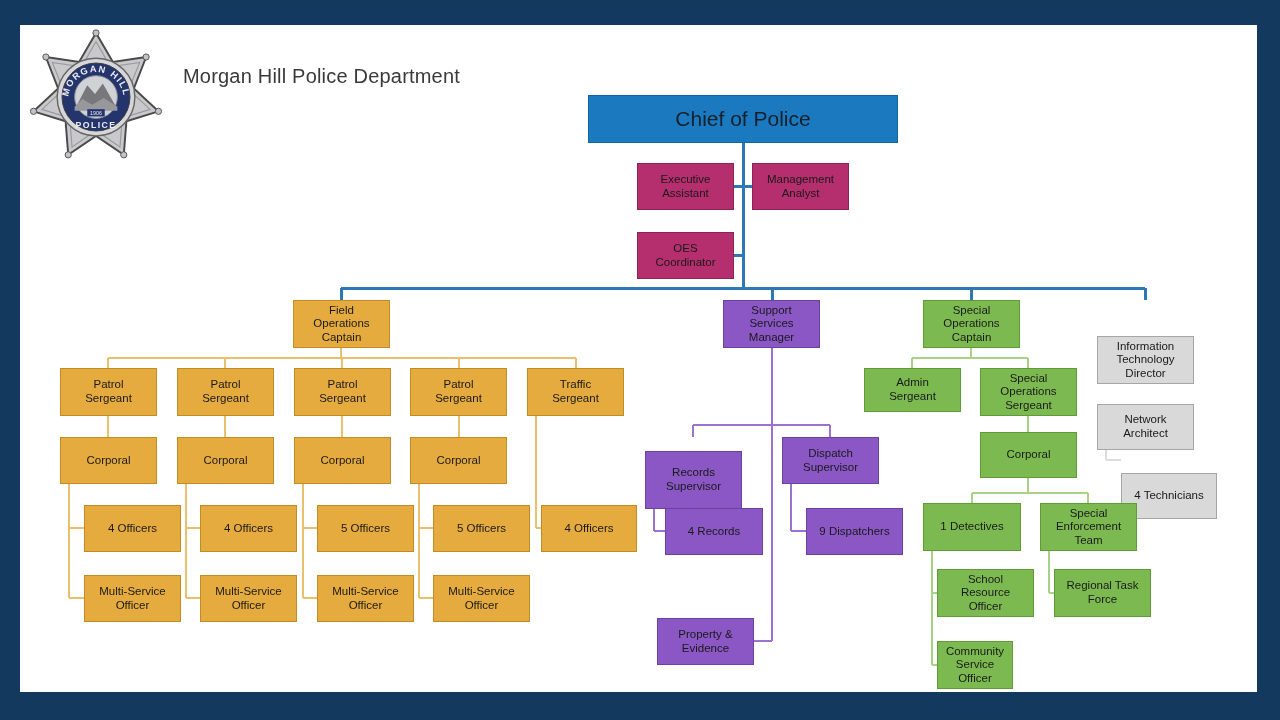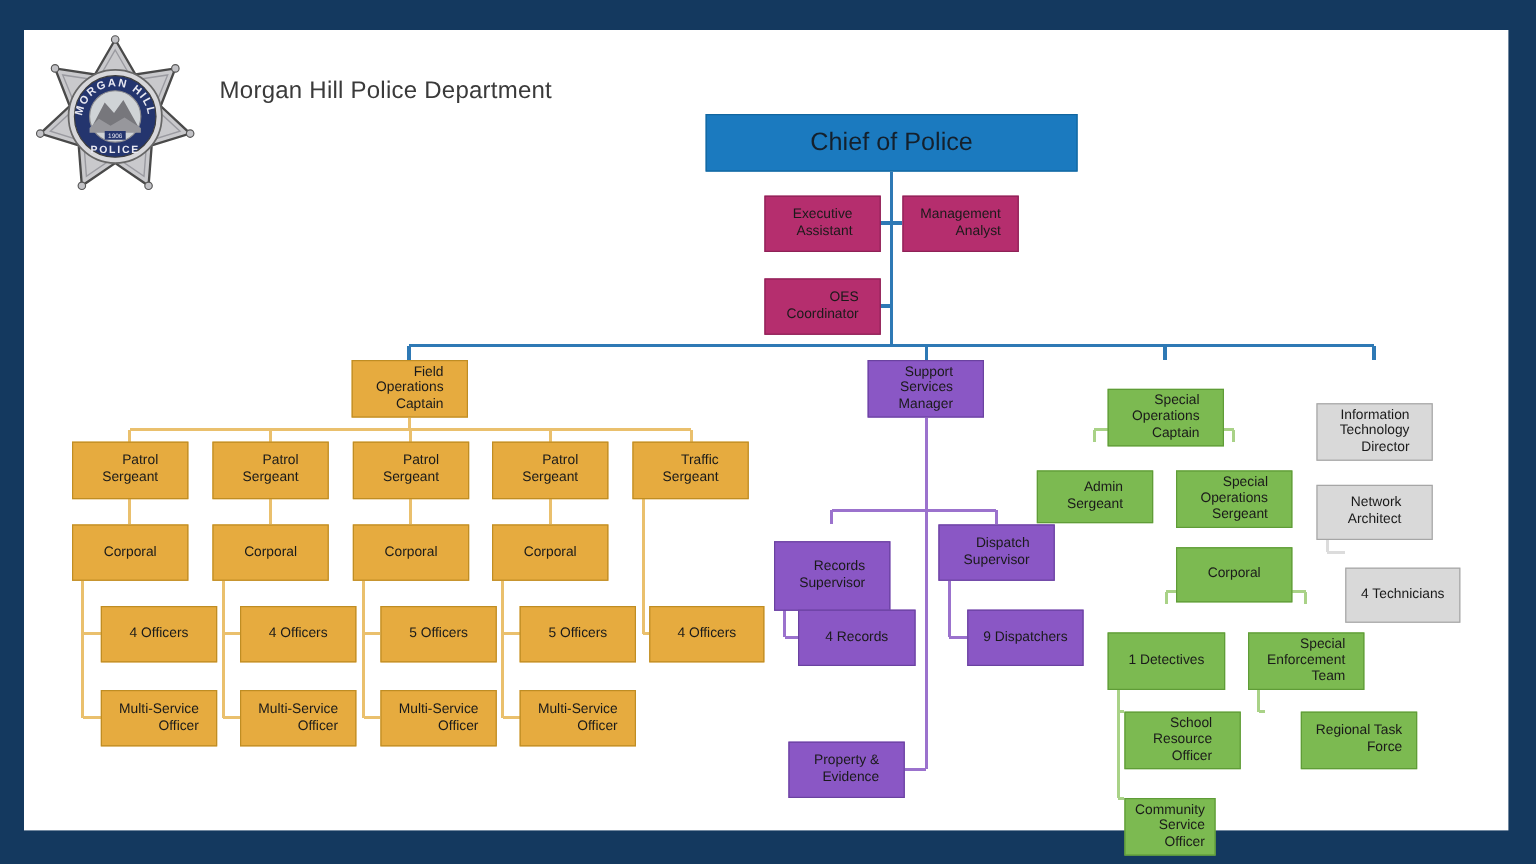--- a/index.html
+++ b/index.html
@@ -21,30 +21,30 @@
   svg.wires{position:absolute;left:0;top:0;width:1280px;height:720px;pointer-events:none;}
   .wires line{fill:none;shape-rendering:crispEdges;}
   .lb {stroke:var(--line-blue,#2e79b5);stroke-width:3;}
   .lg {stroke:var(--line-gold,#eac06d);stroke-width:2.5;}
   .lp {stroke:var(--line-purple,#9b72cd);stroke-width:2.5;}
   .lgn{stroke:var(--line-green,#a9d287);stroke-width:2.5;}
   .lgy{stroke:var(--line-gray,#dcdcdc);stroke-width:2.5;}
   .node{
     position:absolute;box-sizing:border-box;
     display:flex;align-items:center;justify-content:center;
-    text-align:right;white-space:pre-line;
+    text-align:center;white-space:pre-line;
     font-size:11.5px;line-height:1.18;color:#1a1a1a;
     padding:1px 5px;border:1.5px solid #000;
   }
   .node.chief{font-size:21px;color:#14202c;padding:0;}
   .c-blue   {background:var(--chief-blue,#1b7abf);border-color:var(--chief-blue-border,#12669f);}
   .c-magenta{background:var(--magenta,#b52e6e);border-color:var(--magenta-border,#8e2156);}
   .c-gold   {background:var(--gold,#e6ab3f);border-color:var(--gold-border,#bf8d23);}
   .c-purple {background:var(--purple,#8a57c5);border-color:var(--purple-border,#6a42a0);}
-  .c-green  {background:var(--green,#7cba51);border-color:var(--green-border,#5f9c37);margin-top:24px;}
+  .c-green  {background:var(--green,#7cba51);border-color:var(--green-border,#5f9c37);}
   .c-gray   {background:var(--gray,#d9d9d9);border-color:var(--gray-border,#a6a6a6);margin-top:36px;}
 </style>
 </head>
 <body>
 
 <div class="page"></div>
 
 <svg class="badge" viewBox="-70 -72 140 146">
   <g>
     <polygon points="0,-66 17.4,-36 51.6,-41.2 39,-8.9 64.3,14.7 31.3,24.9 28.6,59.5 0,40 -28.6,59.5 -31.3,24.9 -64.3,14.7 -39,-8.9 -51.6,-41.2 -17.4,-36" fill="#c9c9cc" stroke="#4a4a4a" stroke-width="2"></polygon>
@@ -212,20 +212,20 @@
 Officer</div>
 <div class="node c-gold" style="left:200px;top:575px;width:97px;height:47px">Multi-Service
 Officer</div>
 <div class="node c-gold" style="left:317px;top:575px;width:97px;height:47px">Multi-Service
 Officer</div>
 <div class="node c-gold" style="left:433px;top:575px;width:97px;height:47px">Multi-Service
 Officer</div>
 <div class="node c-green" style="left:937px;top:569px;width:97px;height:48px">School
 Resource
 Officer</div>
-<div class="node c-green" style="left:1084px;top:569px;width:97px;height:48px">Regional Task
+<div class="node c-green" style="left:1054px;top:569px;width:97px;height:48px">Regional Task
 Force</div>
 
 <div class="node c-purple" style="left:657px;top:618px;width:97px;height:47px">Property &amp;
 Evidence</div>
 <div class="node c-green" style="left:937px;top:641px;width:76px;height:48px">Community
 Service
 Officer</div>
 
 </body></html>

